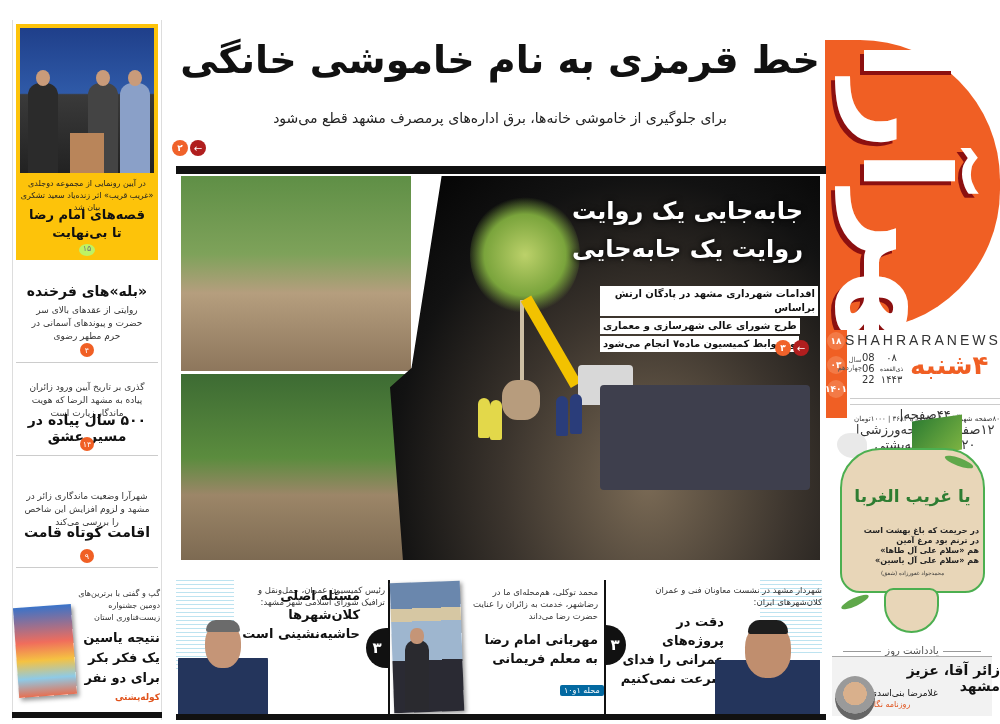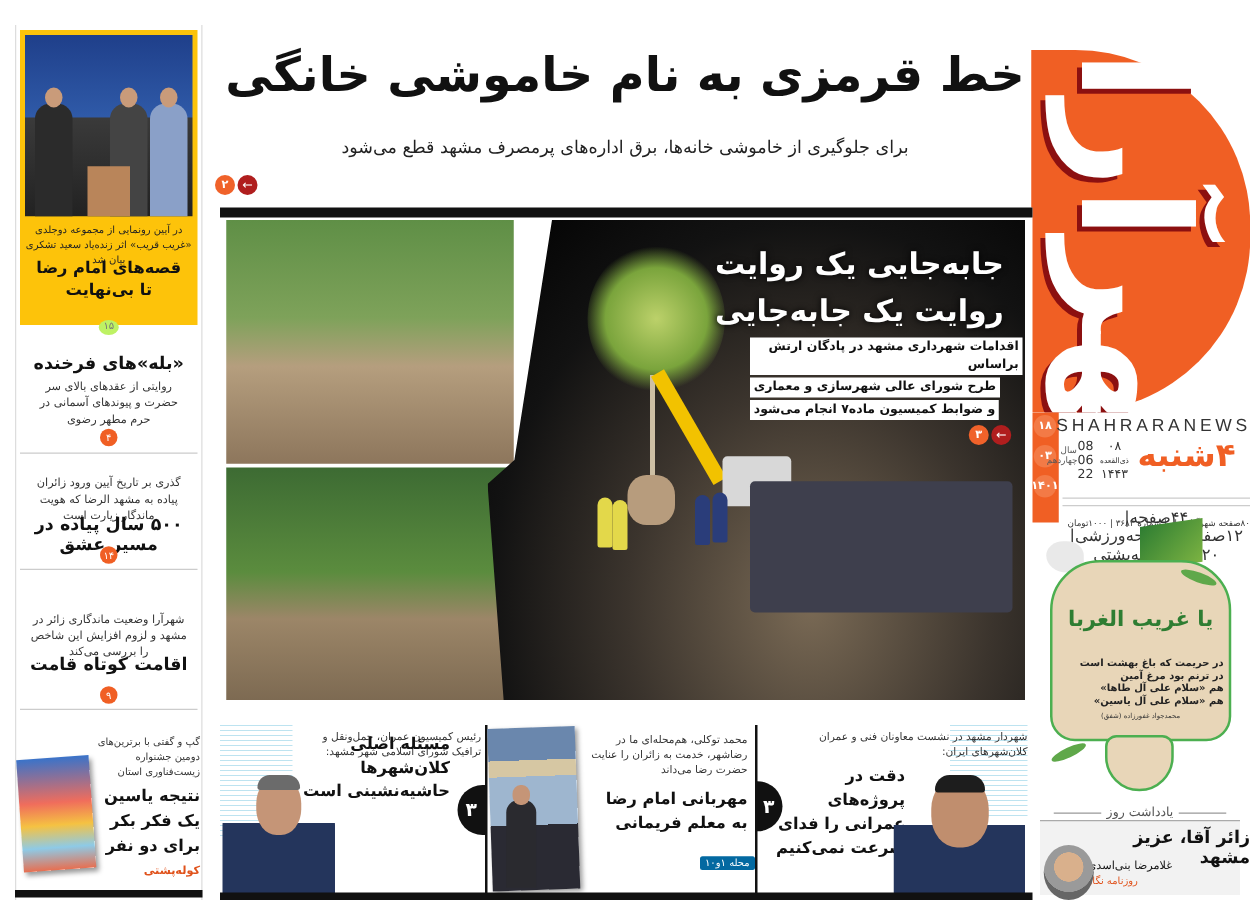--- a/index.html
+++ b/index.html
@@ -46,21 +46,21 @@
   .note-photo{left:835px;top:676px;width:40px;height:44px;border-radius:50%;background:radial-gradient(circle at 50% 40%,#d9b08c 0 35%,#9a9a9a 36% 60%,#666 61%)}
   
   .leftcol{left:12px;top:20px;width:150px;height:700px;border-left:1px solid #ddd;border-right:1px solid #ddd}
   .yellow-box{left:16px;top:24px;width:142px;height:236px;background:#fdc30a}
   .yellow-photo{left:20px;top:28px;width:134px;height:145px;background:linear-gradient(180deg,#1f3f8a 0%,#2f5aa8 45%,#3a3a3a 46%,#222 100%)}
   .yp-person{position:absolute;bottom:0;width:30px;height:90px;background:#2b2b2b;border-radius:12px 12px 0 0}
   .yp-head{position:absolute;width:14px;height:16px;border-radius:50%;background:#c99b7a}
   .yp-podium{position:absolute;left:50px;bottom:0;width:34px;height:40px;background:#b9855a}
   .y-kicker{left:18px;top:178px;width:138px;text-align:center;font-size:8px;line-height:12px;color:#222}
   .y-title{left:18px;top:206px;width:138px;text-align:center;font-size:13px;font-weight:bold;line-height:18px;color:#111}
-  .y-page{left:79px;top:256px;width:16px;height:12px;font-size:8px;color:#777;text-align:center;background:#bef264;border-radius:50%}
+  .y-page{left:79px;top:244px;width:16px;height:12px;font-size:8px;color:#777;text-align:center;background:#bef264;border-radius:50%}
   .l-title{width:150px;left:12px;text-align:center;font-weight:bold;color:#111}
   .l-kicker{width:150px;left:12px;text-align:center;font-size:9px;color:#333;line-height:13px}
   .l-page{width:14px;height:14px;border-radius:50%;background:#f05f24;color:#fff;font-size:8px;display:flex;align-items:center;justify-content:center}
   .hr{height:1px;background:#ccc}
   .kids-cover{left:16px;top:606px;width:58px;height:90px;background:linear-gradient(180deg,#3a73c9 0%,#f06d5c 40%,#f5c242 60%,#8ecae6 80%,#e76f51 100%);transform:rotate(-4deg);box-shadow:2px 3px 4px rgba(0,0,0,.4)}
   .kids-kicker{left:72px;top:588px;width:88px;font-size:8px;line-height:12px;color:#333;text-align:right}
   .kids-title{left:72px;top:628px;width:88px;font-size:13px;font-weight:bold;line-height:20px;color:#111;text-align:right}
   .kids-brand{left:110px;top:692px;width:50px;font-size:9px;font-weight:bold;color:#e0521b;text-align:right}
   .bottom-bar{height:6px;background:#111}
   
@@ -69,21 +69,21 @@
   .photo2{left:181px;top:374px;width:230px;height:186px;background:linear-gradient(180deg,#3d6b33 0%,#5b8c3e 45%,#9c8668 65%,#7d6a52 100%)}
   .photo-night{left:390px;top:176px;width:430px;height:384px;background:radial-gradient(ellipse at 60% 80%,#7a6a55 0%,#3b342d 40%,#121212 70%,#000 100%);clip-path:polygon(12% 0,100% 0,100% 100%,3% 100%,0 55%,5% 50%)}
   .truck{left:600px;top:385px;width:210px;height:105px;background:#3e3f4d;border-radius:4px}
   .truck-cab{left:578px;top:365px;width:55px;height:40px;background:#d8d8d8;border-radius:4px}
   .crane{left:570px;top:285px;width:12px;height:100px;background:#f2c200;transform:rotate(-30deg);transform-origin:bottom}
   .tree{left:470px;top:195px;width:110px;height:120px;border-radius:50%;background:radial-gradient(circle,#bcd16a 0%,#7aa43c 50%,transparent 71%)}
   .trunk{left:520px;top:300px;width:4px;height:80px;background:#cdbfa4}
   .rootball{left:502px;top:380px;width:38px;height:40px;border-radius:40%;background:#b79c7d}
   .worker{width:12px;height:40px;background:#e3d84a;border-radius:6px 6px 2px 2px}
   .night-title{left:560px;top:192px;width:255px;text-align:center;font-size:24px;font-weight:bold;color:#fff;line-height:38px;text-shadow:0 0 6px #000}
-  .night-desc{left:600px;top:270px;width:218px;display:flex;flex-direction:column;align-items:flex-end;gap:2px}
+  .night-desc{left:600px;top:286px;width:218px;display:flex;flex-direction:column;align-items:flex-end;gap:2px}
   .night-desc span{background:#fff;color:#111;font-size:10px;font-weight:bold;padding:1px 3px;line-height:14px}
   .night-badges{left:775px;top:340px;display:flex;gap:2px;direction:ltr}
   .b-sep{width:2px;background:#111;top:580px;height:140px}
   .lined{background:repeating-linear-gradient(180deg,#bde3f0 0 1px,#fff 1px 4px)}
   .bm-kicker{font-size:8.5px;color:#333;line-height:12px;text-align:right}
   .bm-title{font-size:13px;font-weight:bold;line-height:19px;color:#111;text-align:right}
   .bm-num{width:22px;height:40px;background:#111;color:#fff;font-size:15px;font-weight:bold;display:flex;align-items:center;justify-content:center;border-radius:0 20px 20px 0}
   .bm-num.left{border-radius:20px 0 0 20px}
   .suit{background:linear-gradient(180deg,transparent 0 40%,#24355c 40%)}
   .face{border-radius:45%;background:#c59577}

